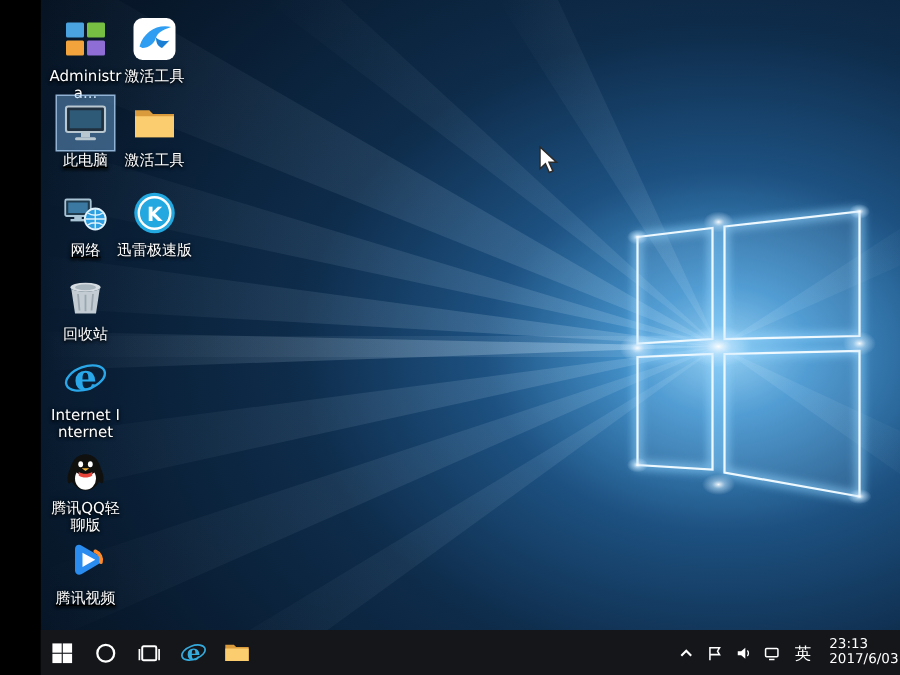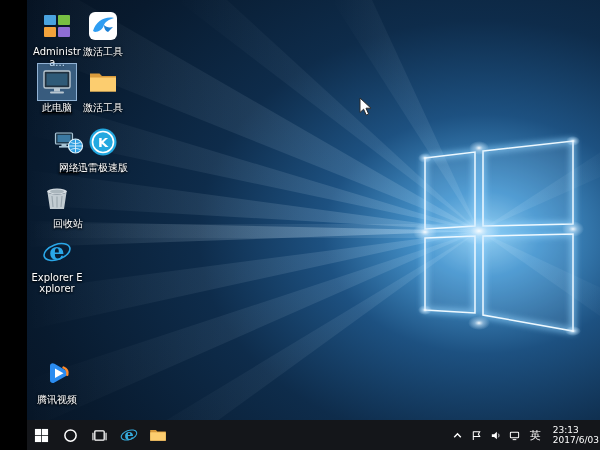--- a/index.html
+++ b/index.html
@@ -138,21 +138,21 @@
       </div>
       <div class="icon-cell" style="left: 46px; top: 64px; text-align: center;">
         <div class="ic-img">
           <svg viewBox="0 0 30 30">
             <path d="M2 6.5 L11.5 6.5 L14 9 L28 9 L28 24.5 L2 24.5 Z" fill="#d99b3c"></path>
             <path d="M2 10.5 H28 V24.5 H2 Z" fill="#fccd6f"></path>
           </svg>
         </div>
         <div class="ic-label">激活工具</div>
       </div>
-      <div class="icon-cell" style="left: 12px; top: 124px; text-decoration: underline;">
+      <div class="icon-cell" style="left: 0px; top: 124px; text-decoration: underline;">
         <div class="ic-img">
           <svg viewBox="0 0 30 30">
             <rect x="1.5" y="6" width="17" height="11" rx="1" fill="#1f3a4d" stroke="#a9c4d4" stroke-width="1.2"></rect>
             <rect x="3.5" y="8" width="13" height="7" fill="#3b79a2"></rect>
             <rect x="7.5" y="17" width="5" height="2" fill="#a9c4d4"></rect>
             <rect x="5" y="19" width="10" height="1.6" fill="#a9c4d4"></rect>
             <circle cx="21.5" cy="19" r="7" fill="#2f9fe0" stroke="#dff2fc" stroke-width="1.2"></circle>
             <path d="M15 19 H28 M21.5 12.5 V25.5 M16.5 15 C19 17 24 17 26.5 15 M16.5 23 C19 21 24 21 26.5 23" stroke="#dff2fc" stroke-width="0.9" fill="none"></path>
           </svg>
         </div>
@@ -161,43 +161,59 @@
       <div class="icon-cell" style="left: 46px; top: 124px;">
         <div class="ic-img">
           <svg viewBox="0 0 30 30">
             <circle cx="15" cy="15" r="13.5" fill="#23a8e0"></circle>
             <circle cx="15" cy="15" r="10.5" fill="none" stroke="#ffffff" stroke-width="1.6"></circle>
             <text x="15" y="20" font-size="13" font-weight="bold" fill="#fff" text-anchor="middle" font-family="DejaVu Sans, sans-serif">K</text>
           </svg>
         </div>
         <div class="ic-label">迅雷极速版</div>
       </div>
-      <div class="icon-cell" style="left: 0px; top: 180px; text-align: right;">
+      <div class="icon-cell" style="left: 0px; top: 180px;">
         <div class="ic-img">
           <svg viewBox="0 0 30 30">
             <ellipse cx="15" cy="8.5" rx="10" ry="3" fill="#d6dde2"></ellipse>
             <ellipse cx="15" cy="8.5" rx="7" ry="2" fill="#aab6bd"></ellipse>
             <path d="M5.5 9.5 L8 26 L22 26 L24.5 9.5 C21 12 9 12 5.5 9.5 Z" fill="#c2ccd2"></path>
             <path d="M10 13 L11 24 M15 13.5 L15 24.5 M20 13 L19 24" stroke="#9aa7af" stroke-width="1.2" fill="none"></path>
           </svg>
         </div>
         <div class="ic-label">回收站</div>
       </div>
       <div class="icon-cell" style="left: 0px; top: 234px;">
         <div class="ic-img">
           <svg viewBox="0 0 30 30">
             <text x="15" y="23" font-size="24" font-weight="bold" fill="#2aa7e8" text-anchor="middle" font-family="DejaVu Serif, serif">e</text>
             <g transform="rotate(-20 15 15)">
               <ellipse cx="15" cy="15" rx="13.5" ry="7.5" fill="none" stroke="#2aa7e8" stroke-width="1.6"></ellipse>
             </g>
           </svg>
         </div>
-        <div class="ic-label">Explorer Explorer</div>
-      </div>
-      <div class="icon-cell" style="left: 0px; top: 356px;">
+        <div class="ic-label">Internet Internet</div>
+      </div>
+      <div class="icon-cell" style="left: 0px; top: 296px;">
+        <div class="ic-img">
+          <svg viewBox="0 0 30 30">
+            <path d="M4.5 14 C3 17 2.5 21 3.5 23 C4.5 24 6 22.5 6.5 20 Z" fill="#10110f"></path>
+            <path d="M25.5 14 C27 17 27.5 21 26.5 23 C25.5 24 24 22.5 23.5 20 Z" fill="#10110f"></path>
+            <ellipse cx="15" cy="16" rx="10.5" ry="12" fill="#10110f"></ellipse>
+            <ellipse cx="15" cy="20" rx="7" ry="7.5" fill="#ffffff"></ellipse>
+            <ellipse cx="15" cy="11" rx="8.5" ry="7" fill="#10110f"></ellipse>
+            <ellipse cx="11.8" cy="10.5" rx="1.6" ry="2" fill="#fff"></ellipse>
+            <ellipse cx="18.2" cy="10.5" rx="1.6" ry="2" fill="#fff"></ellipse>
+            <path d="M12.5 13.2 L17.5 13.2 L15 15 Z" fill="#f6b93c"></path>
+            <path d="M10.5 15.5 C13 17.3 17 17.3 19.5 15.5 L19.5 18 C17 19.8 13 19.8 10.5 18 Z" fill="#e8443a"></path>
+          </svg>
+        </div>
+        <div class="ic-label">腾讯QQ轻聊版</div>
+      </div>
+      <div class="icon-cell" style="left: 0px; top: 356px; text-decoration: underline;">
         <div class="ic-img">
           <svg viewBox="0 0 30 30">
             <path d="M8 7 C8 4.5 10.5 3.5 12.5 4.8 L24 11.5 C26.2 12.8 26.2 15.6 24 16.9 L12.5 23.6 C10.5 24.8 8 23.8 8 21.3 Z" fill="#2b8cf0"></path>
             <path d="M13 9.5 L21.5 14.2 L13 19 Z" fill="#ffffff"></path>
             <path d="M21.5 8.5 C24.8 10 26 13 25.3 15.8" stroke="#ff8a2a" stroke-width="2.4" fill="none" stroke-linecap="round"></path>
           </svg>
         </div>
         <div class="ic-label">腾讯视频</div>
       </div>
     </div>

